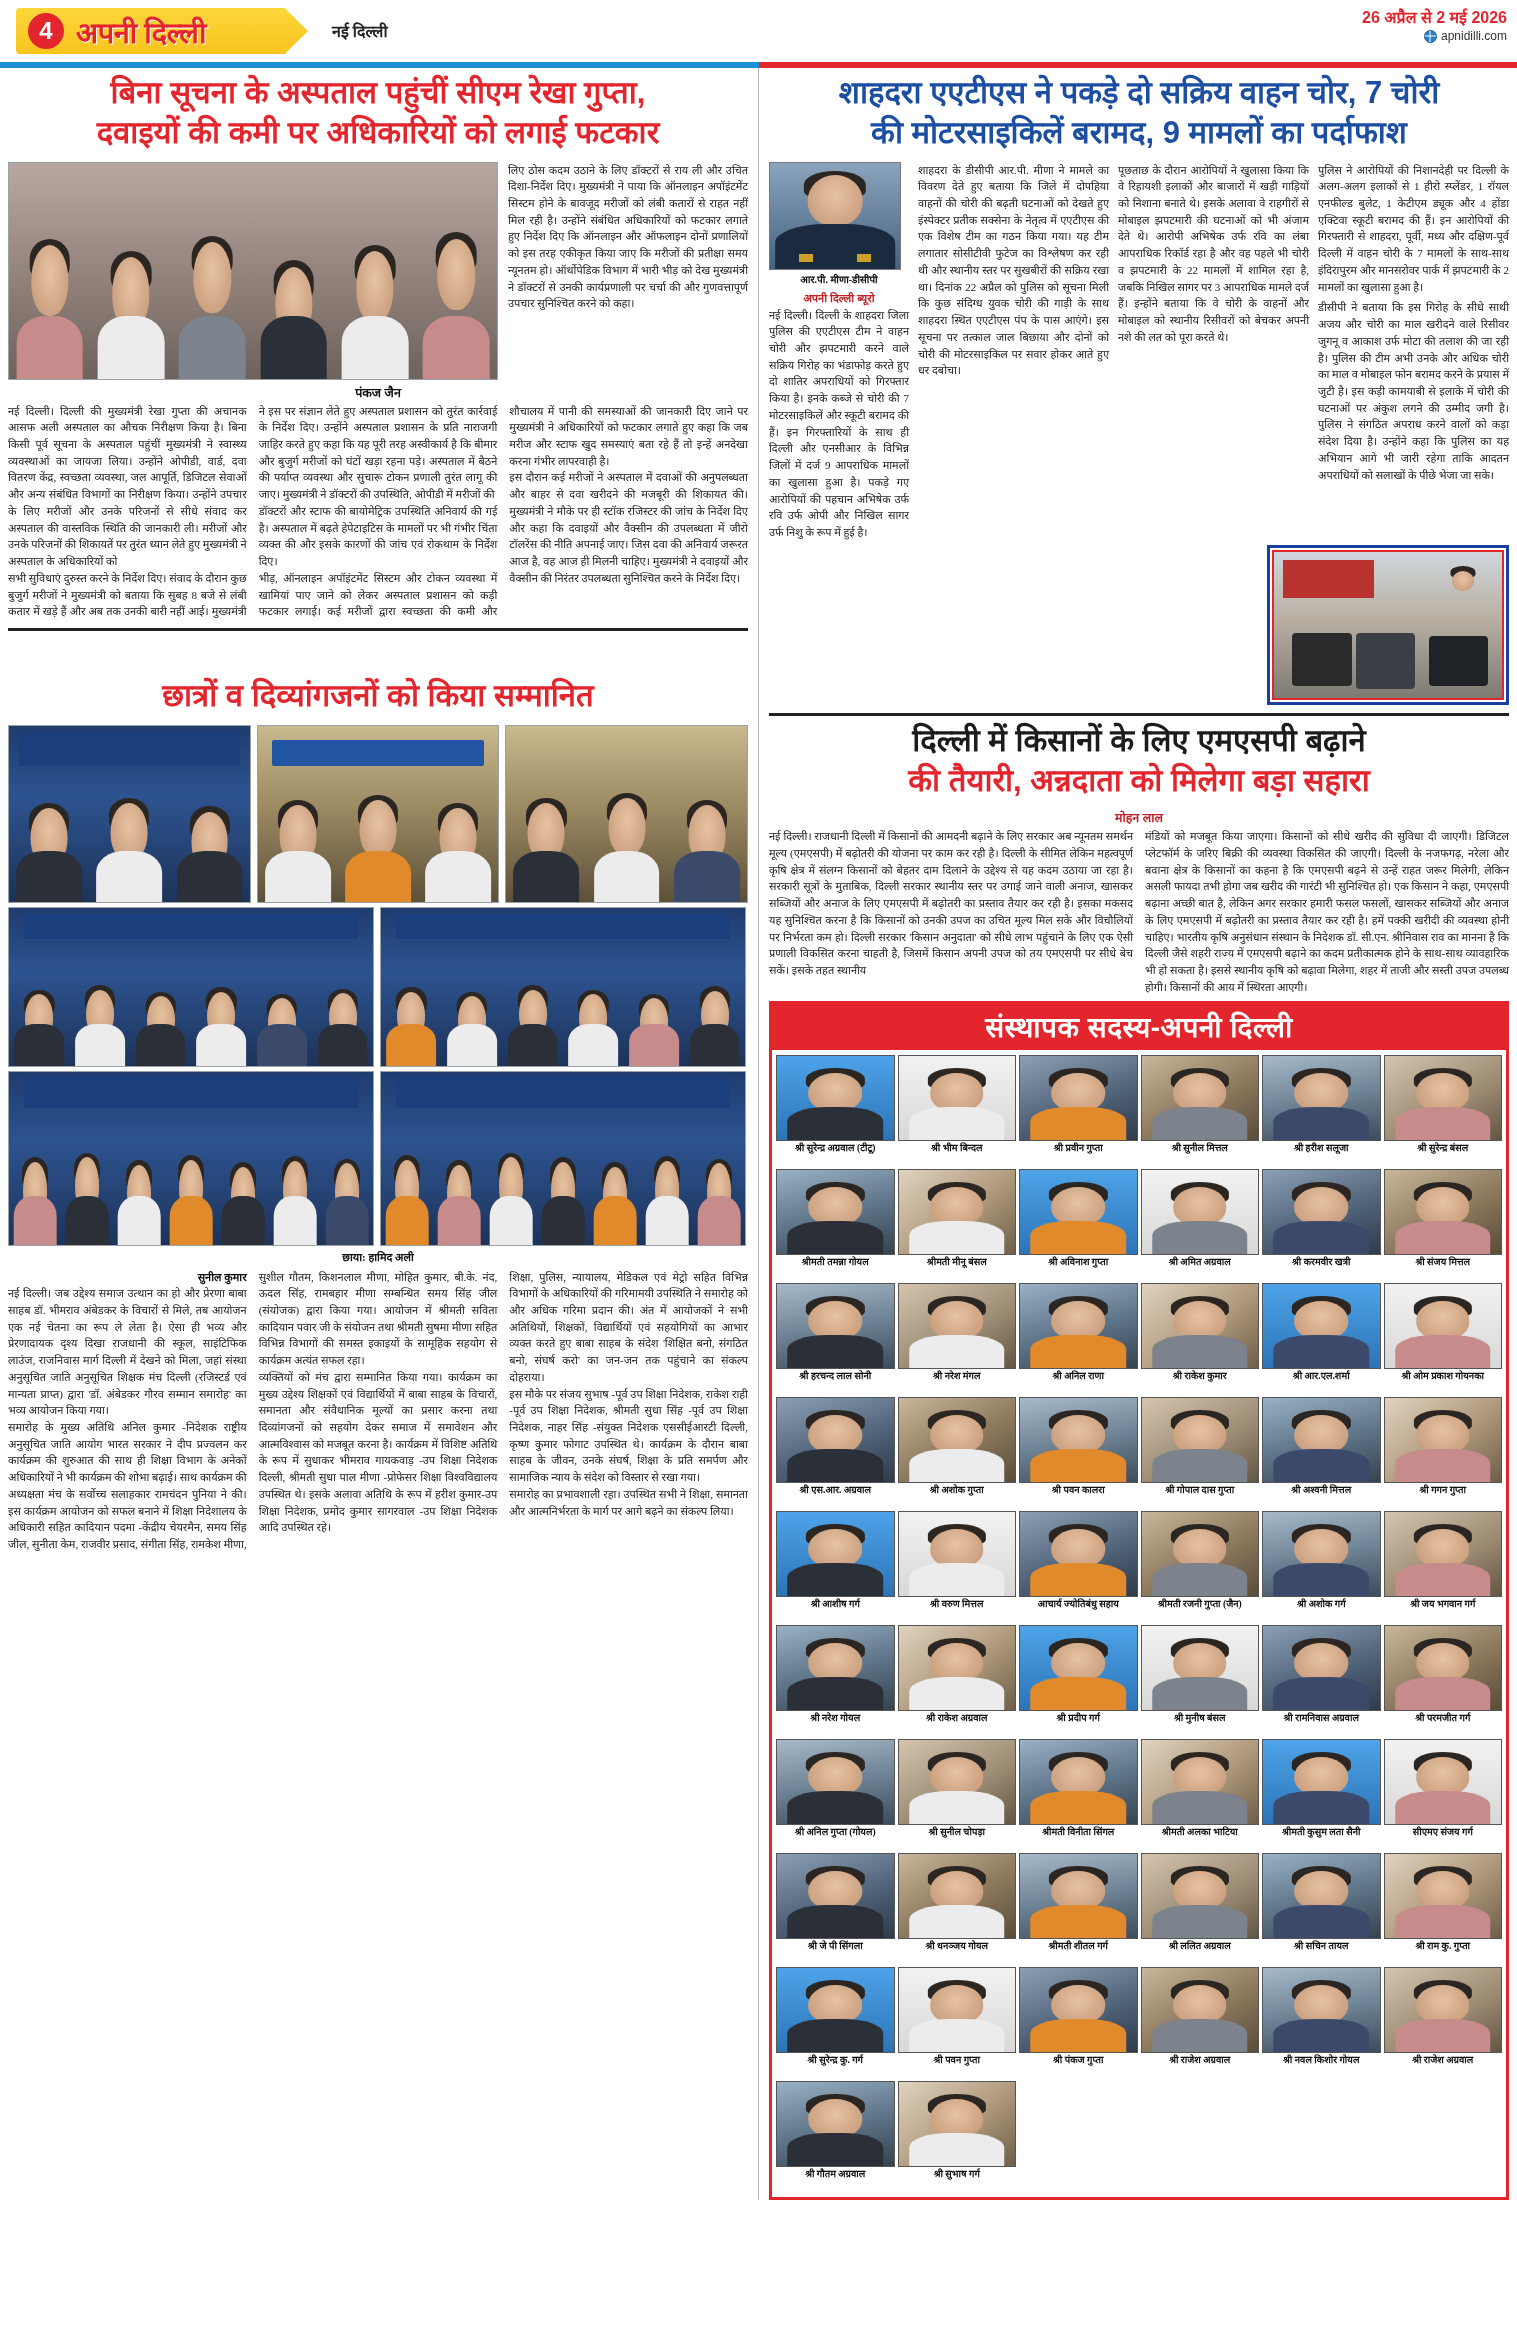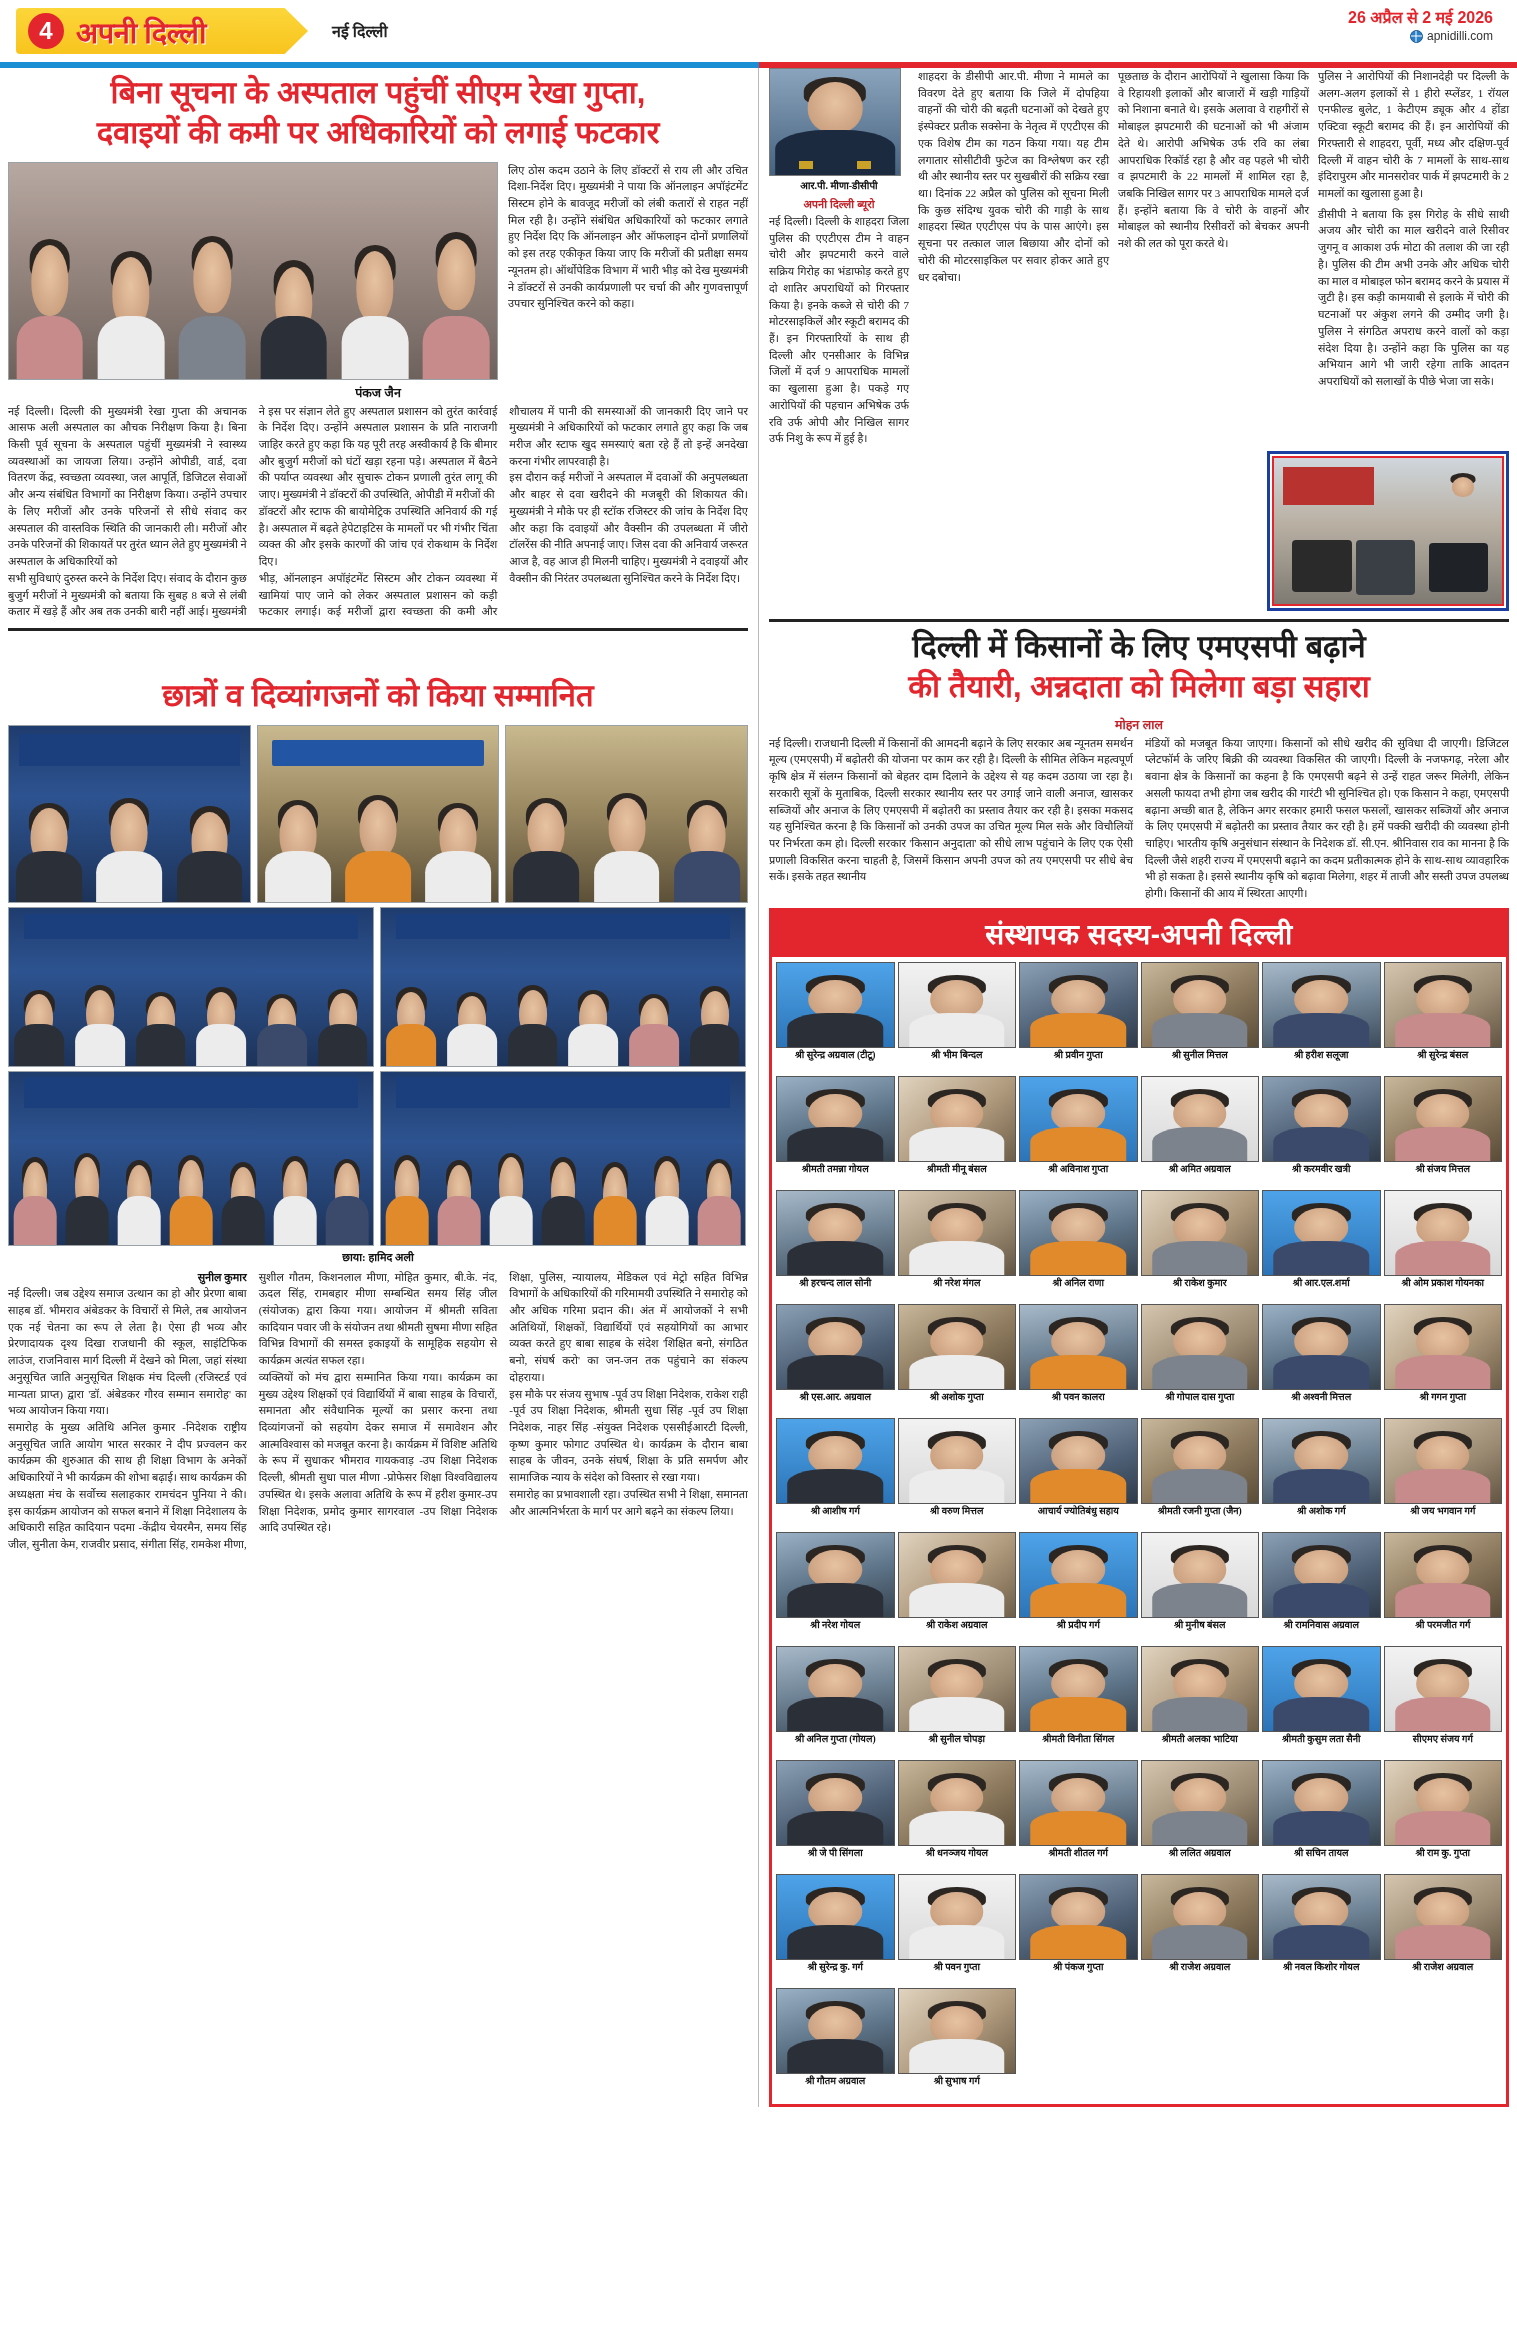--- a/index.html
+++ b/index.html
@@ -64,21 +64,21 @@
     left: 0; right: 0; top: 14px;
     text-align: center;
     font-size: 27px;
     font-weight: bold;
     color: #2b3b9e;
     font-family: "Liberation Sans", sans-serif;
     pointer-events: none;
   }
   .masthead-right {
     position: absolute;
-    right: 24px; top: 6px;
+    right: 10px; top: 6px;
     text-align: right;
   }
   .md-date {
     color: #e3262d;
     font-size: 16px;
     font-weight: bold;
     font-family: "Liberation Sans", sans-serif;
   }
   .md-site {
     font-size: 12px;
@@ -635,20 +635,24 @@
         <p>समारोह का प्रभावशाली रहा। उपस्थित सभी ने शिक्षा, समानता और आत्मनिर्भरता के मार्ग पर आगे बढ़ने का संकल्प लिया।</p>
       </div>
     </article>
   </div>
 
   <div class="vdiv"></div>
 
   <div class="col-right">
 
     <article>
+      <h1 class="head blue">
+        <span>शाहदरा एएटीएस ने पकड़े दो सक्रिय वाहन चोर, 7 चोरी</span><br>
+        <span>की मोटरसाइकिलें बरामद, 9 मामलों का पर्दाफाश</span>
+      </h1>
 
       <div style="display:flex; gap:9px;">
 
         <div style="width:140px;flex:none;">
           <div class="officer-photo">
             <div style="position:absolute;inset:0;background:linear-gradient(180deg,#8ba4bd,#46627f);"></div>
             <div class="hair" style="top:8%;width:48%;"></div>
             <div class="face" style="top:12%;width:42%;height:48%;"></div>
             <div class="torso" style="background:#1b2a3e;height:42%;width:92%;"></div>
             <div style="position:absolute;left:22%;bottom:6%;width:14px;height:8px;background:#c9a227;"></div>

